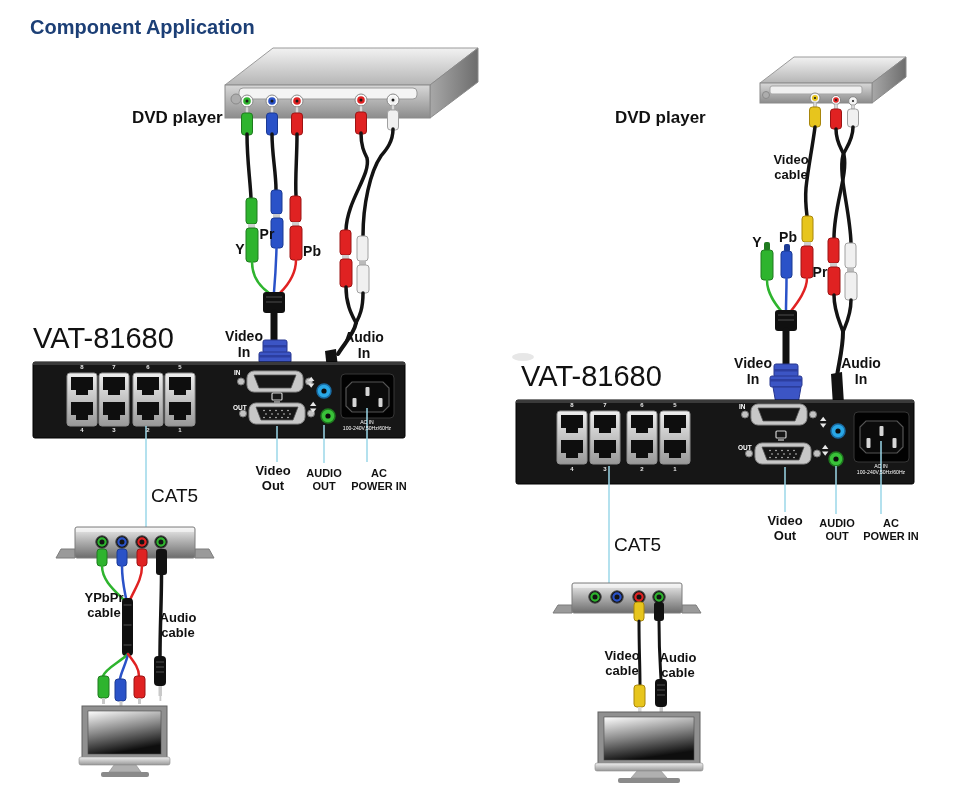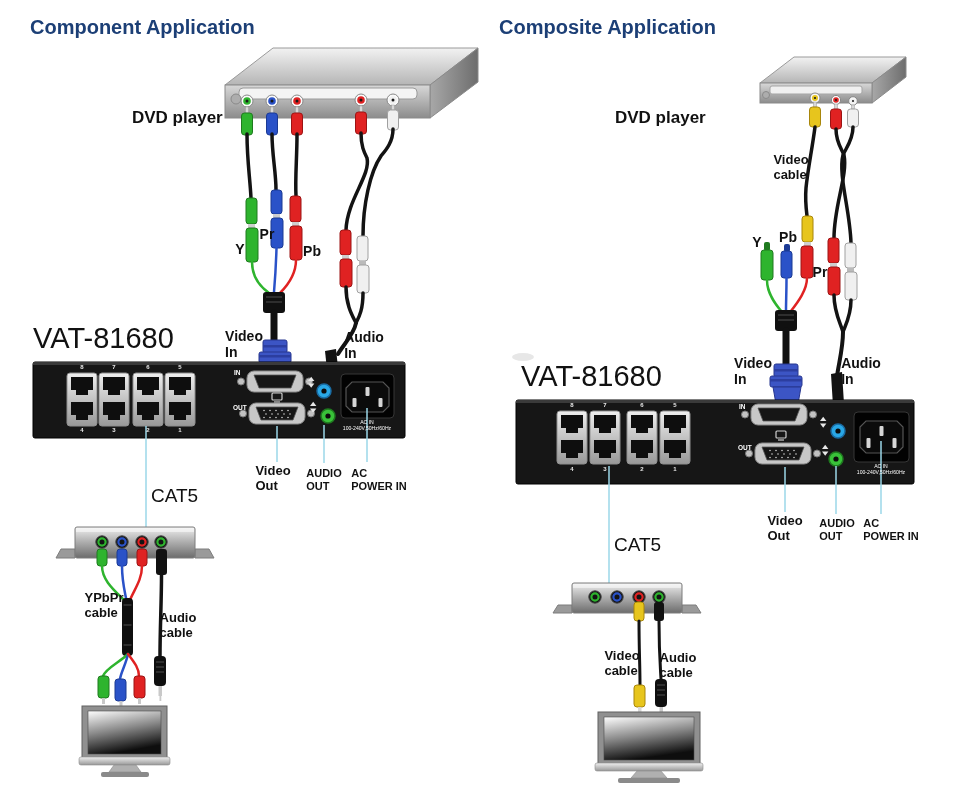--- a/index.html
+++ b/index.html
@@ -1,21 +1,21 @@
 <!DOCTYPE html>
 <html style="--navy: #1c3f76; --green: #2eb42e; --blue: #2a52c8; --red: #e02222; --yellow: #e7c51d; --whiteconn: #f0f0f0; --vga: #3c55c5; --cable: #131313; --cat5: #9bd7e8;"><head>
 <meta charset="utf-8">
 <style>
   html,body{margin:0;padding:0;background:#fff;}
   .stage{position:relative;width:960px;height:800px;background:#fff;overflow:hidden;
          font-family:"Liberation Sans",sans-serif;text-decoration:underline;}
   .stage svg{position:absolute;left:0;top:0;}
   .t{position:absolute;color:#111;white-space:pre-line;line-height:1.15;}
   .b{font-weight:700;}
-  .c{transform:translateX(-50%);text-align:left;}
+  .c{transform:translateX(-50%);text-align:center;}
   .w{color:#fff;}
   .pnum{position:absolute;color:#e8e8e8;font-size:6px;font-weight:700;transform:translateX(-50%);}
   .tiny{font-size:6px;transform:translateX(-50%) scale(.85);}
 </style>
 </head>
 <body>
 
 <div class="stage">
 
 <svg width="960" height="800" viewBox="0 0 960 800">
@@ -526,21 +526,20 @@
 <div class="t b c" style="left:324px;top:467px;font-size:11px">AUDIO
 OUT</div>
 <div class="t b c" style="left:379px;top:467px;font-size:11px">AC
 POWER IN</div>
 <div class="t" style="left:151px;top:485px;font-size:19px">CAT5</div>
 <div class="t b c" style="left:104px;top:591px;font-size:13px">YPbPr
 cable</div>
 <div class="t b c" style="left:178px;top:611px;font-size:13px">Audio
 cable</div>
 
-<div class="t b" style="left:499px;top:16px;font-size:20px;color:var(--navy)">Composite Application</div>
 <div class="t b" style="left:615px;top:108px;font-size:17px">DVD player</div>
 <div class="t b c" style="left:791px;top:153px;font-size:13px">Video
 cable</div>
 <div class="t b c" style="left:757px;top:234px;font-size:14px">Y</div>
 <div class="t b c" style="left:788px;top:229px;font-size:14px">Pb</div>
 <div class="t b c" style="left:820px;top:264px;font-size:14px">Pr</div>
 <div class="t b c" style="left:753px;top:355px;font-size:14px">Video
 In</div>
 <div class="t b c" style="left:861px;top:355px;font-size:14px">Audio
 In</div>

